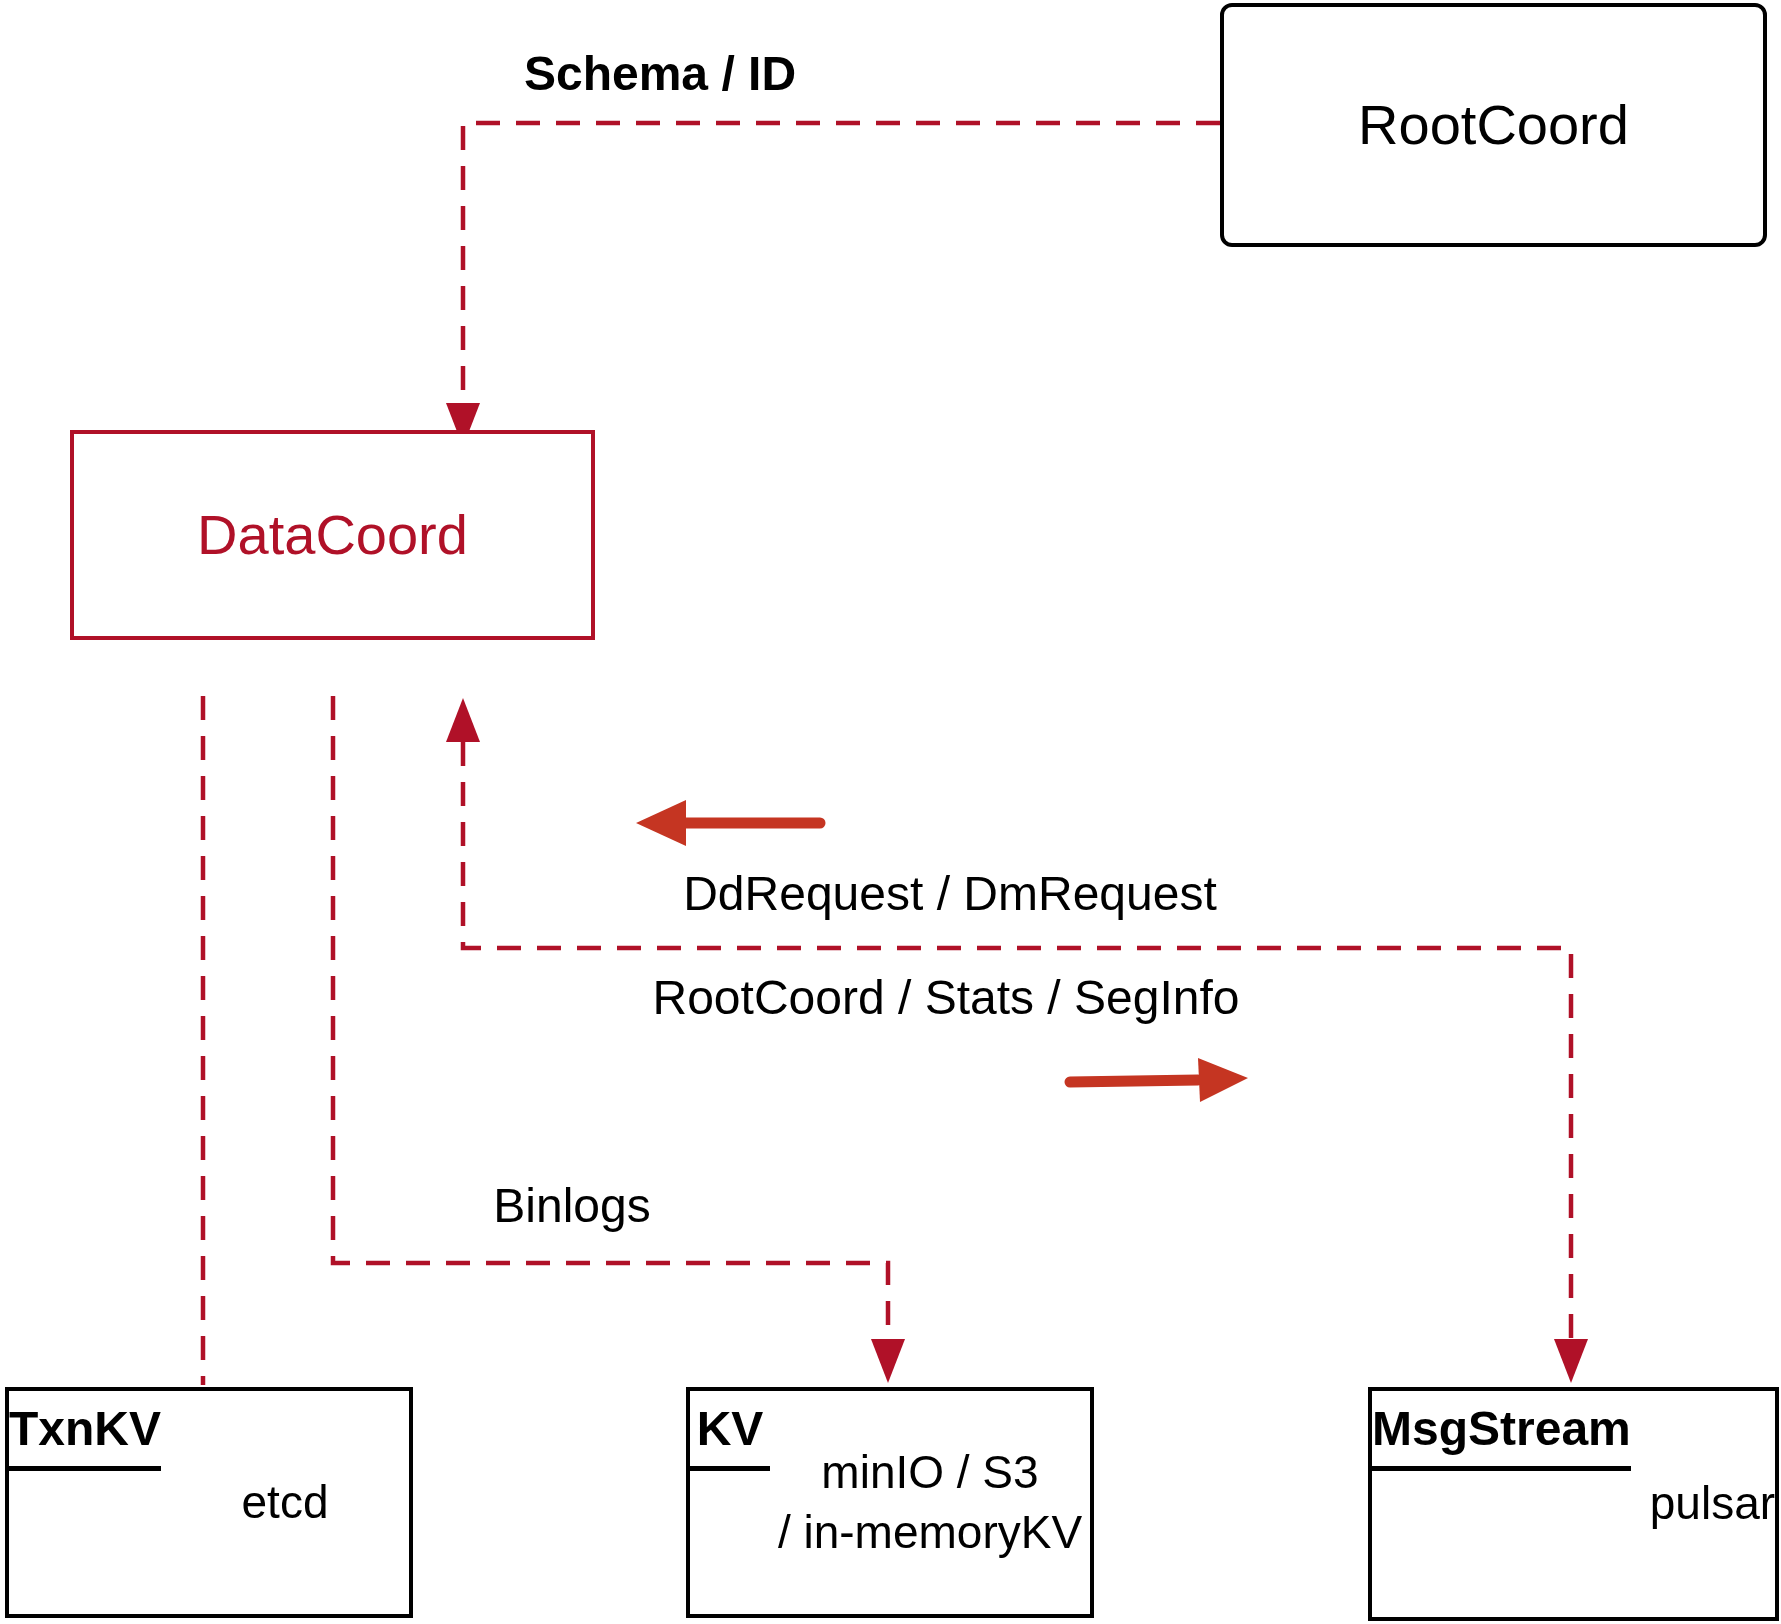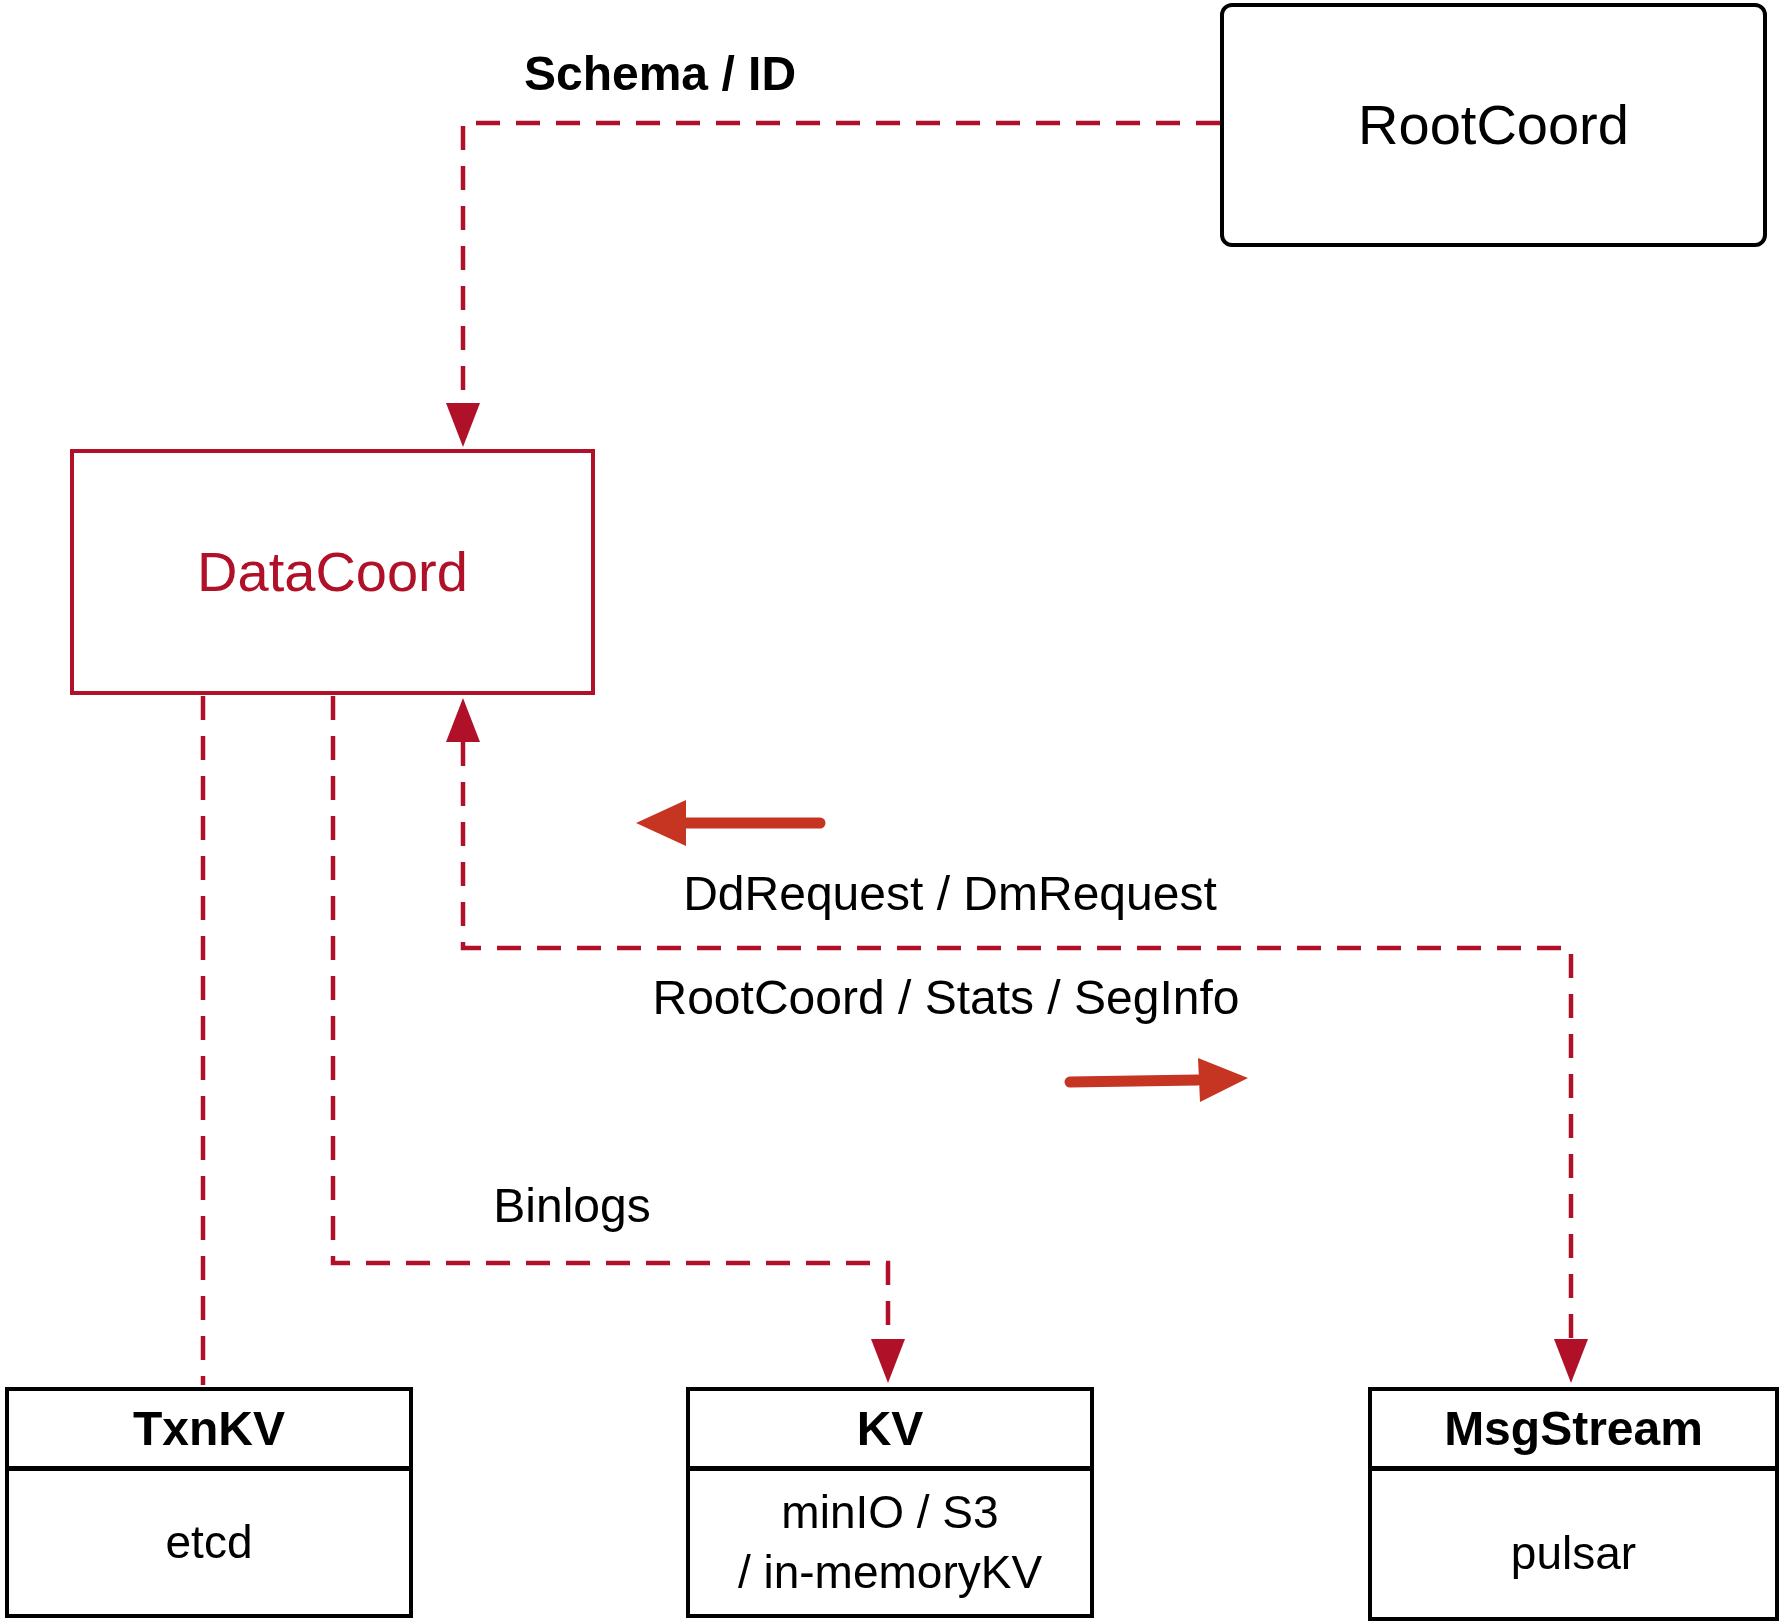--- a/index.html
+++ b/index.html
@@ -27,29 +27,29 @@
 
   .node{
     position:absolute;box-sizing:border-box;
     background:var(--background);
     border:4px solid var(--box-border);
     display:flex;align-items:center;justify-content:center;
   }
   .node-title{font-size:56px;line-height:1;}
   #rootcoord-node{left:1220px;top:3px;width:547px;height:244px;border-radius:12px;}
   #datacoord-node{
-    left:70px;top:449px;width:525px;height:246px;
+    left:70px;top:430px;width:525px;height:210px;
     border-color:var(--datacoord-accent);color:var(--datacoord-accent);align-items:center;
   }
 
   .table-node{
     position:absolute;box-sizing:border-box;
     background:var(--background);
     border:4px solid var(--box-border);
-    display:flex;flex-direction:column;
+    display:flex;flex-direction:row;
   }
   #txnkv-node{left:5px;top:1387px;width:408px;height:231px;}
   #kv-node{left:686px;top:1387px;width:408px;height:231px;}
   #msgstream-node{left:1368px;top:1387px;width:411px;height:234px;gap:19px;}
   .table-header{
     box-sizing:border-box;height:80px;flex:0 0 80px;
     border-bottom:5px solid var(--box-border);
     display:flex;align-items:center;justify-content:center;
     font-weight:bold;font-size:48px;
   }

